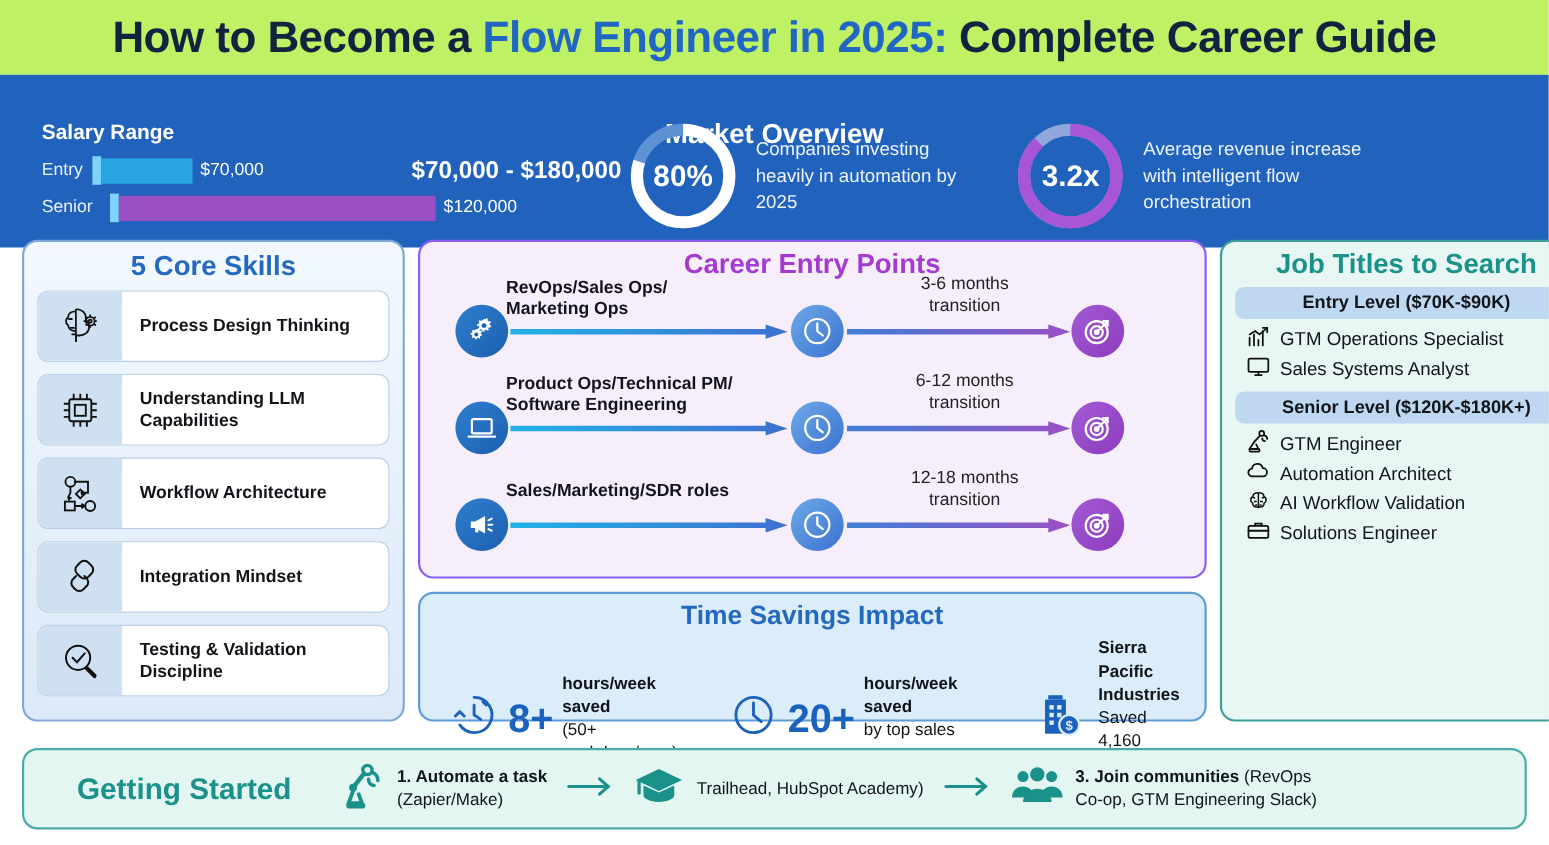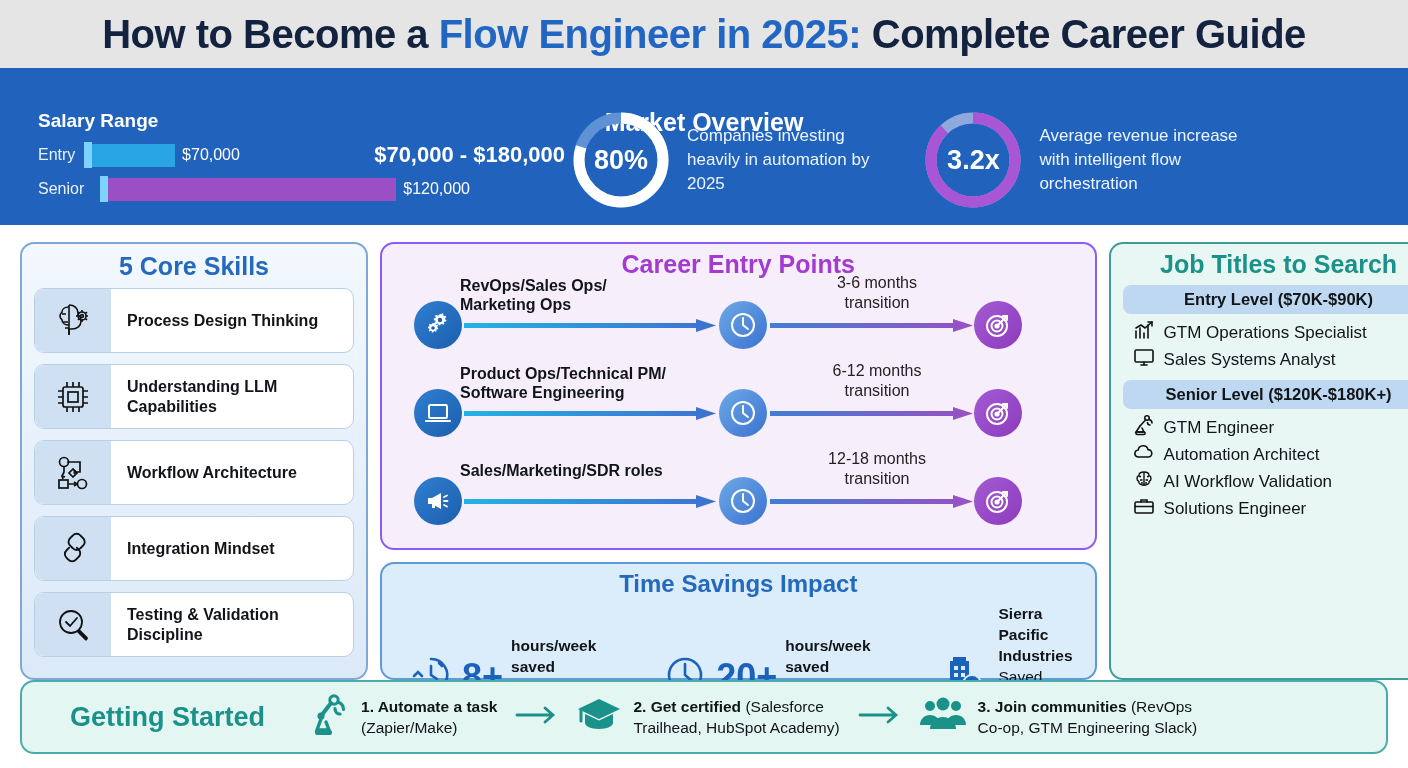--- a/index.html
+++ b/index.html
@@ -8,21 +8,21 @@
     background: #ffffff;
     font-family: "Liberation Sans", sans-serif;
     overflow: hidden;
   }
   .page { position: relative; width: 1408px; height: 768px; }
 
   
   .title-bar {
     height: 68px;
     display: flex; align-items: center; justify-content: center;
-    background: #e5e5e5;
+    background: #bef264;
   }
   .title {
     font-size: 40px; font-weight: bold; letter-spacing: -0.5px;
     color: #13233f; white-space: nowrap;
   }
   .title .accent { color: #2266c4; }
 
   
   .market {
     position: relative;
@@ -71,21 +71,21 @@
   }
   .stat-text {
     color: #eef4fc; font-size: 17px; line-height: 24px;
     margin-left: 14px; padding-top: 16px; white-space: pre-line;
   }
   .stat-1 { margin-left: 4px; }
   .stat-2 { margin-left: 52px; }
 
   
   .main {
-    position: absolute; top: 236px; left: 0; width: 1408px; height: 444px;
+    position: absolute; top: 212px; left: 0; width: 1408px; height: 444px;
     padding: 6px 20px 0 20px;
     display: flex; gap: 12px;
   }
 
   
   .skills {
     width: 348px; flex: 0 0 348px;
     background: linear-gradient(180deg, #f2f8fe 0%, #dce9f8 100%);
     border: 2px solid #7fa8d8; border-radius: 14px;
     padding: 8px 12px 10px 12px;
@@ -677,21 +677,20 @@
 
     <div class="step">
       <span>
         <svg width="48" height="44" viewBox="0 0 48 44" fill="#1a9189">
           <path d="M24 6L3 16l21 10 21-10z"></path>
           <path d="M10 21v9c0 3 6 6 14 6s14-3 14-6v-9l-14 6.5z" fill="#1a9189"></path>
           <path d="M6 17v11" stroke="#1a9189" stroke-width="3" stroke-linecap="round"></path>
         </svg>
       </span>
       <span class="step-txt">
-        <div><b>2. Get certified</b><span> (Salesforce</span></div>
         <div>Trailhead, HubSpot Academy)</div>
       </span>
     </div>
 
     <span class="step-arrow">
       <svg width="46" height="22" viewBox="0 0 46 22" fill="none" stroke="#1a9189" stroke-width="2.8" stroke-linecap="round">
         <path d="M4 11h36M32 4l8 7-8 7"></path>
       </svg>
     </span>
 

